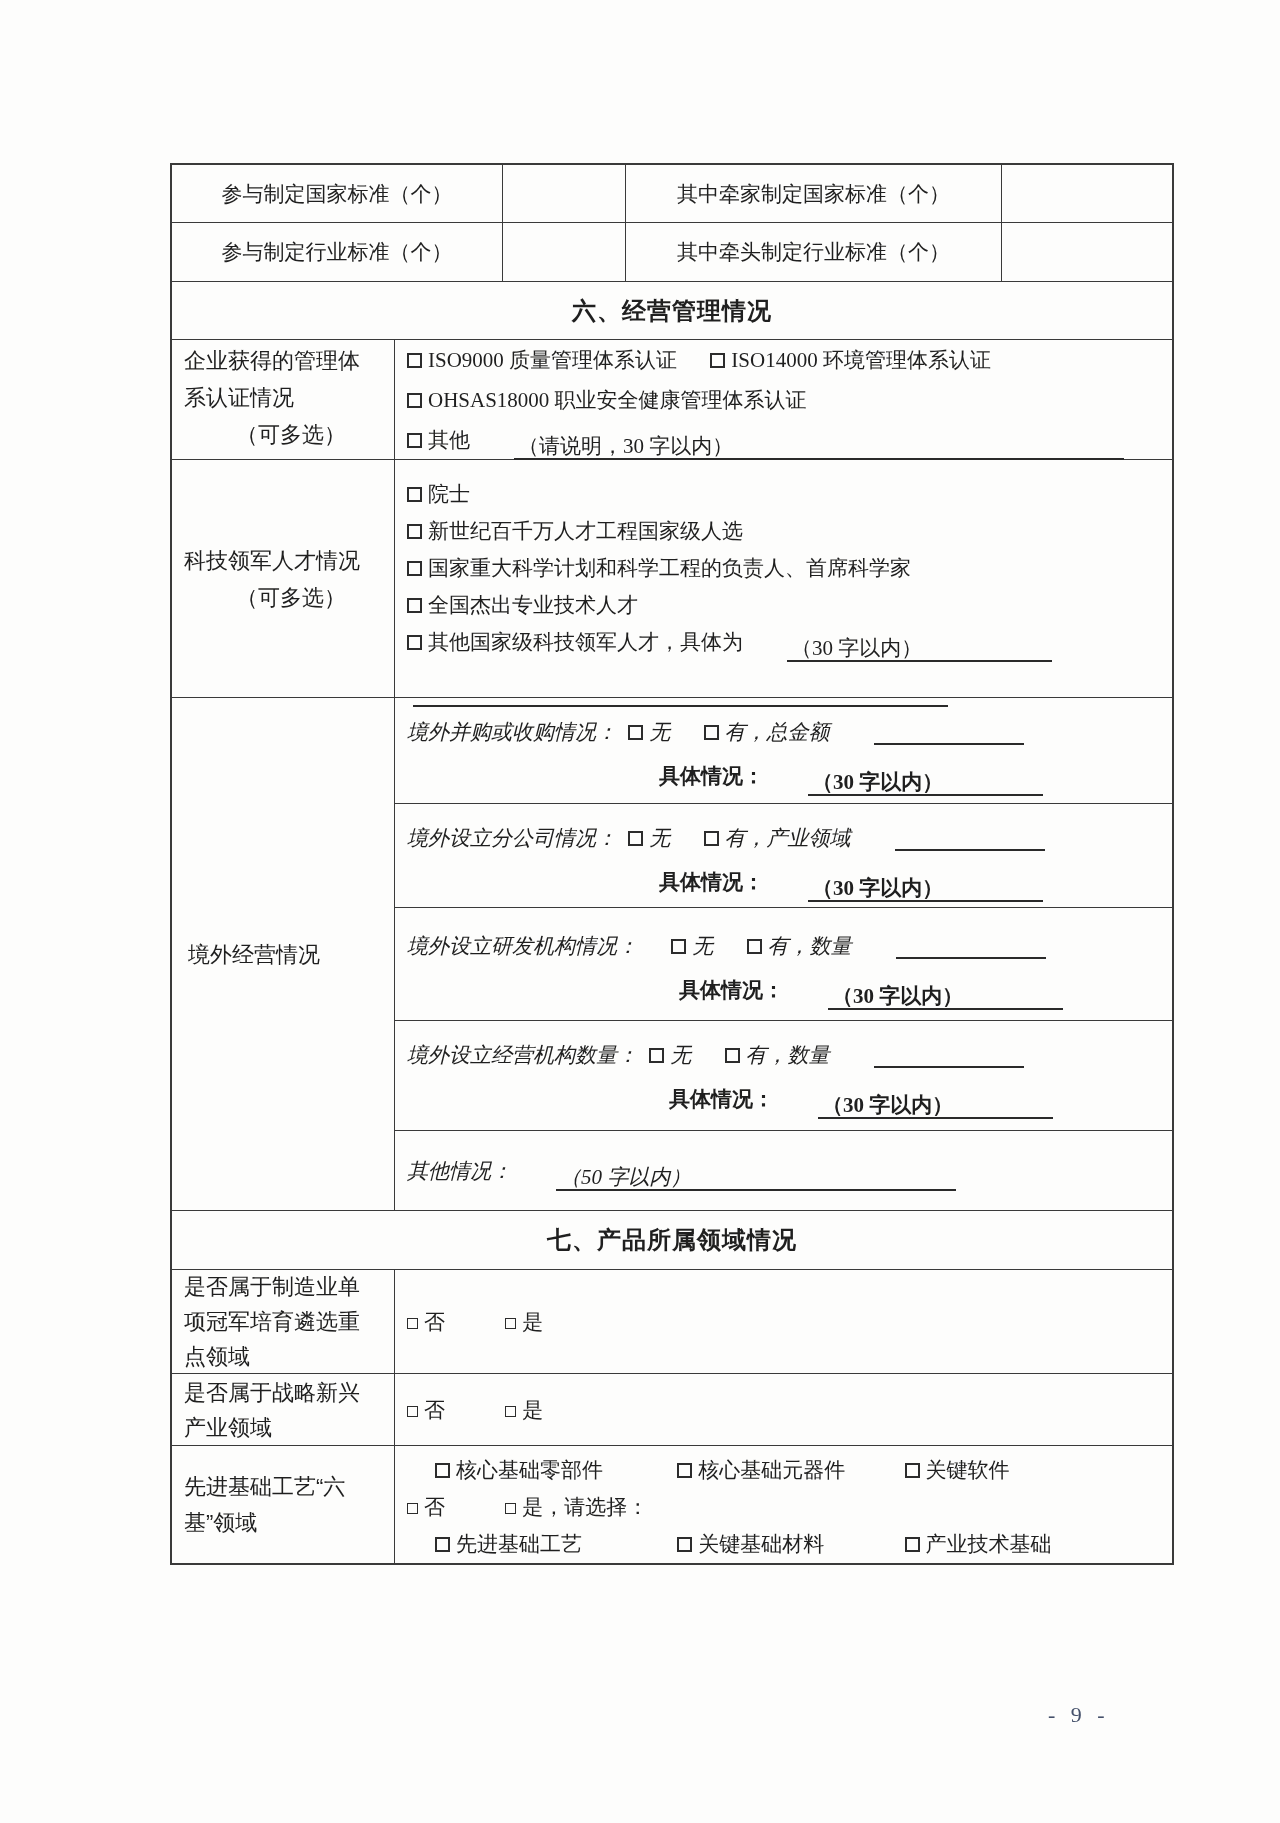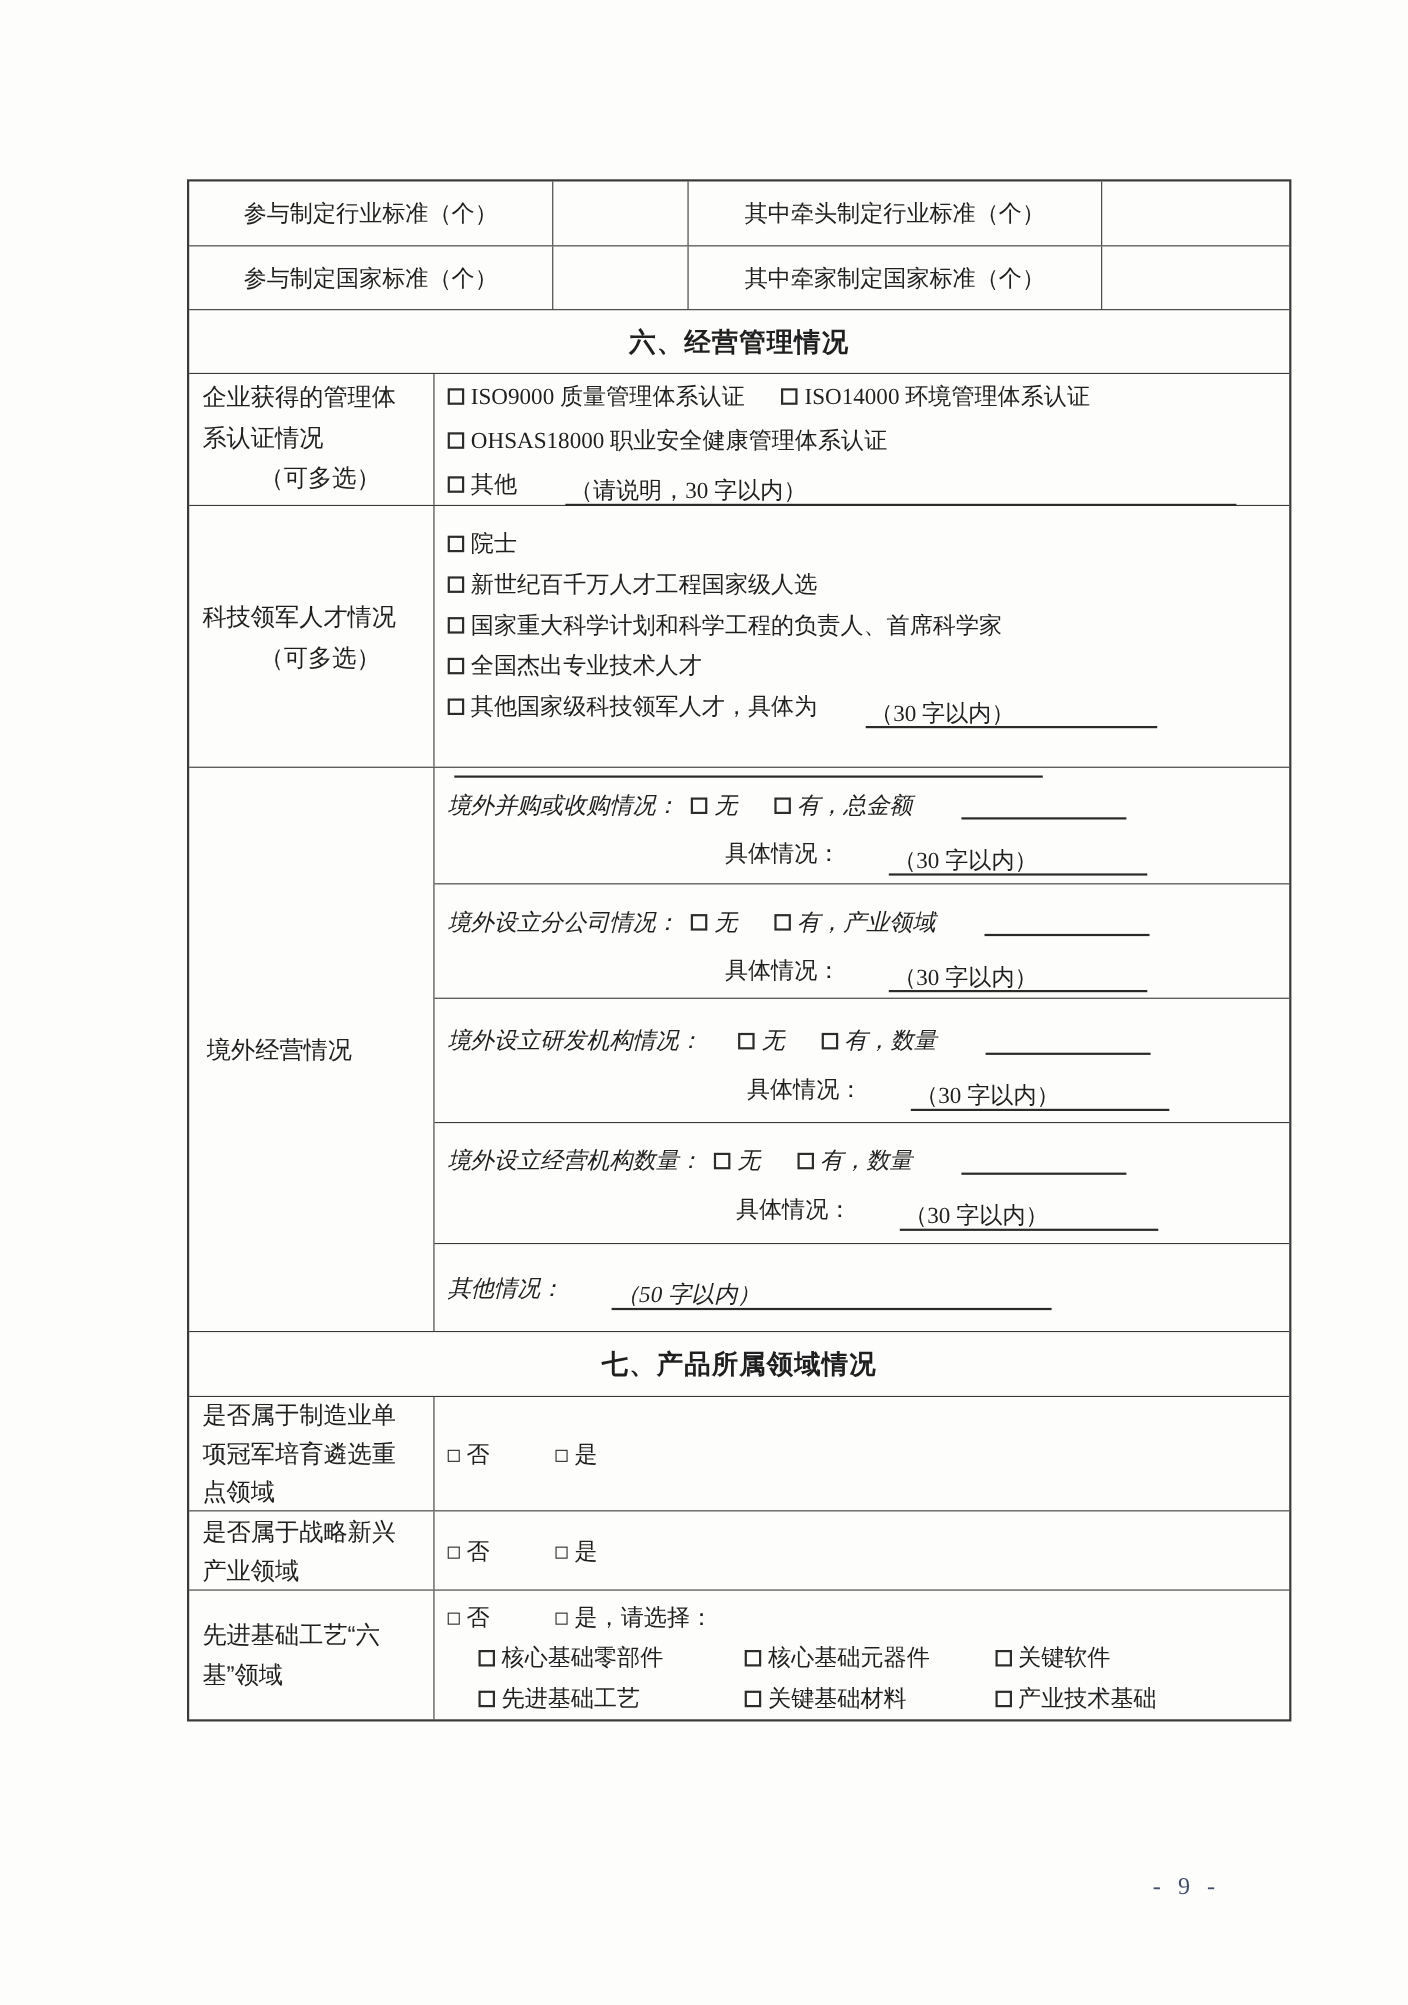--- a/index.html
+++ b/index.html
@@ -58,44 +58,44 @@
   .blank {
     display:inline-block; border-bottom:2px solid #2a2a2a;
     height:28px; line-height:28px; vertical-align:-6px; padding:0 4px;margin-left:44px;
   }
   .blank .hint { white-space:nowrap; }
   .w150 { width:150px; } .w235 { width:235px; } .w265 { width:265px; }
   .w400 { width:400px; } .w535 { width:535px; } .w610 { width:610px; }
 
   
   .ovline1 { padding-top:14px; line-height:40px; white-space:nowrap;font-style:italic; }
-  .ovline2 { margin-left:252px; line-height:40px; margin-top:4px; white-space:nowrap; }
+  .ovline2 { margin-left:252px; line-height:40px; margin-top:4px; white-space:nowrap;font-weight:bold; }
 
   .pagenum {
     position:absolute; left:1048px; top:1702px;
     font-size:22px; letter-spacing:5px; color:#44506a;
   }
 </style>
 </head>
 <body>
 
 <div class="sheet">
   <div class="doc-table">
+
+    <div class="row" style="height:58px">
+      <div class="cell cw1 vcenter">参与制定国家标准（个）</div>
+      <div class="cell cw2"></div>
+      <div class="cell cw3 vcenter">其中牵家制定国家标准（个）</div>
+      <div class="cell last"></div>
+    </div>
 
     <div class="row" style="height:59px">
       <div class="cell cw1 vcenter">参与制定行业标准（个）</div>
       <div class="cell cw2"></div>
       <div class="cell cw3 vcenter">其中牵头制定行业标准（个）</div>
-      <div class="cell last"></div>
-    </div>
-
-    <div class="row" style="height:58px">
-      <div class="cell cw1 vcenter">参与制定国家标准（个）</div>
-      <div class="cell cw2"></div>
-      <div class="cell cw3 vcenter">其中牵家制定国家标准（个）</div>
       <div class="cell last"></div>
     </div>
 
 
     <div class="row" style="height:58px">
       <div class="cell last sec-title">六、经营管理情况</div>
     </div>
 
     <div class="row" style="height:120px">
       <div class="cell lblcol" style="padding-top:2px">
@@ -221,29 +221,29 @@
         </div>
       </div>
     </div>
 
     <div class="row" style="height:117px">
       <div class="cell lblcol lbl-mid">
         <div class="lline" style="line-height:36px">先进基础工艺“六</div>
         <div class="lline" style="line-height:36px">基”领域</div>
       </div>
       <div class="cell last content" style="padding-top:6px">
-        <div class="tline">
-          <span class="cb cb-sm"></span><span>否</span>
-          <span class="cb cb-sm gap55"></span><span>是，请选择：</span>
-        </div>
         <div class="tline" style="padding-left:28px">
           <span style="display:inline-block;width:237px"><span class="cb"></span><span>核心基础零部件</span></span>
           <span style="display:inline-block;width:222px"><span class="cb"></span><span>核心基础元器件</span></span>
           <span><span class="cb"></span><span>关键软件</span></span>
         </div>
+        <div class="tline">
+          <span class="cb cb-sm"></span><span>否</span>
+          <span class="cb cb-sm gap55"></span><span>是，请选择：</span>
+        </div>
         <div class="tline" style="padding-left:28px">
           <span style="display:inline-block;width:237px"><span class="cb"></span><span>先进基础工艺</span></span>
           <span style="display:inline-block;width:222px"><span class="cb"></span><span>关键基础材料</span></span>
           <span><span class="cb"></span><span>产业技术基础</span></span>
         </div>
       </div>
     </div>
 
   </div>
 

